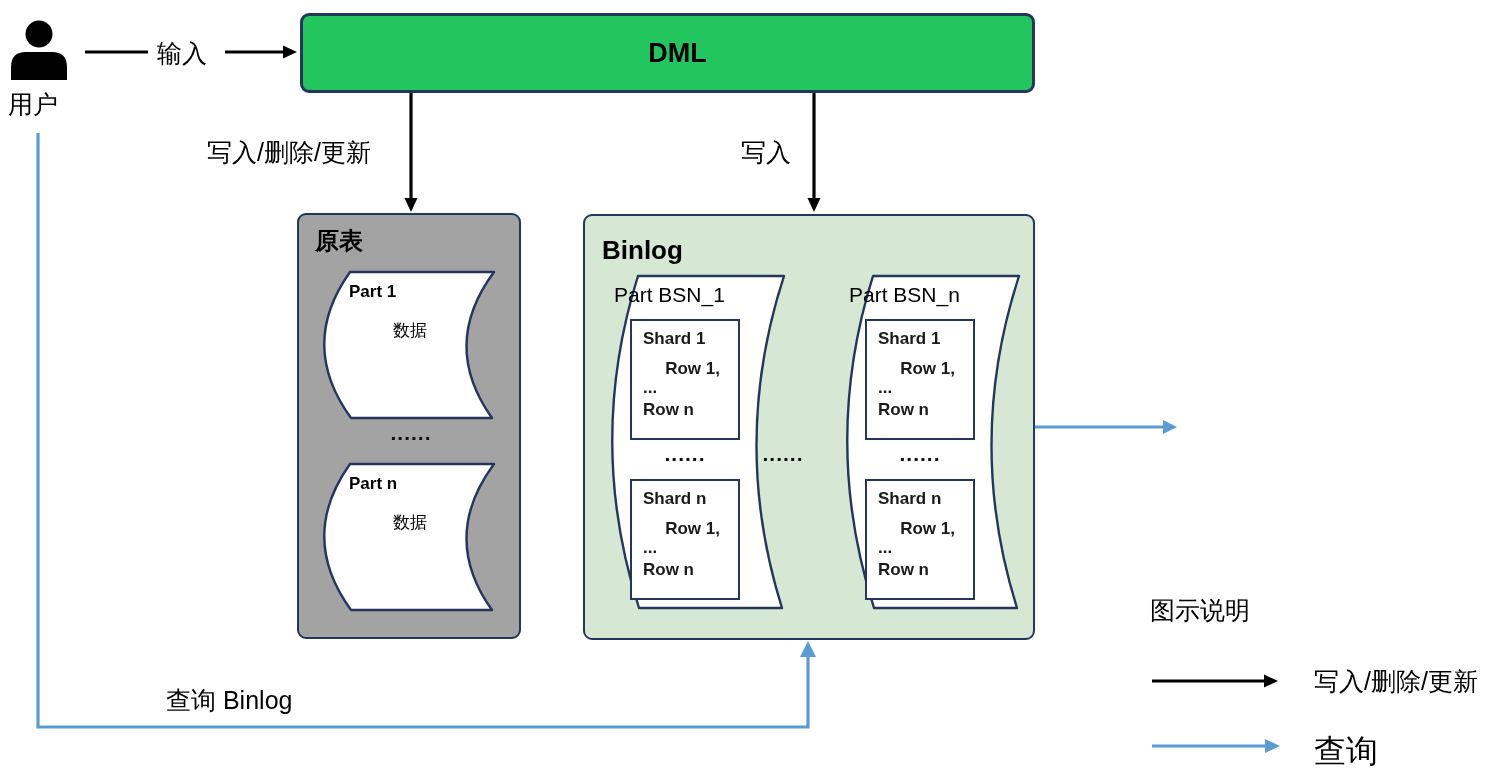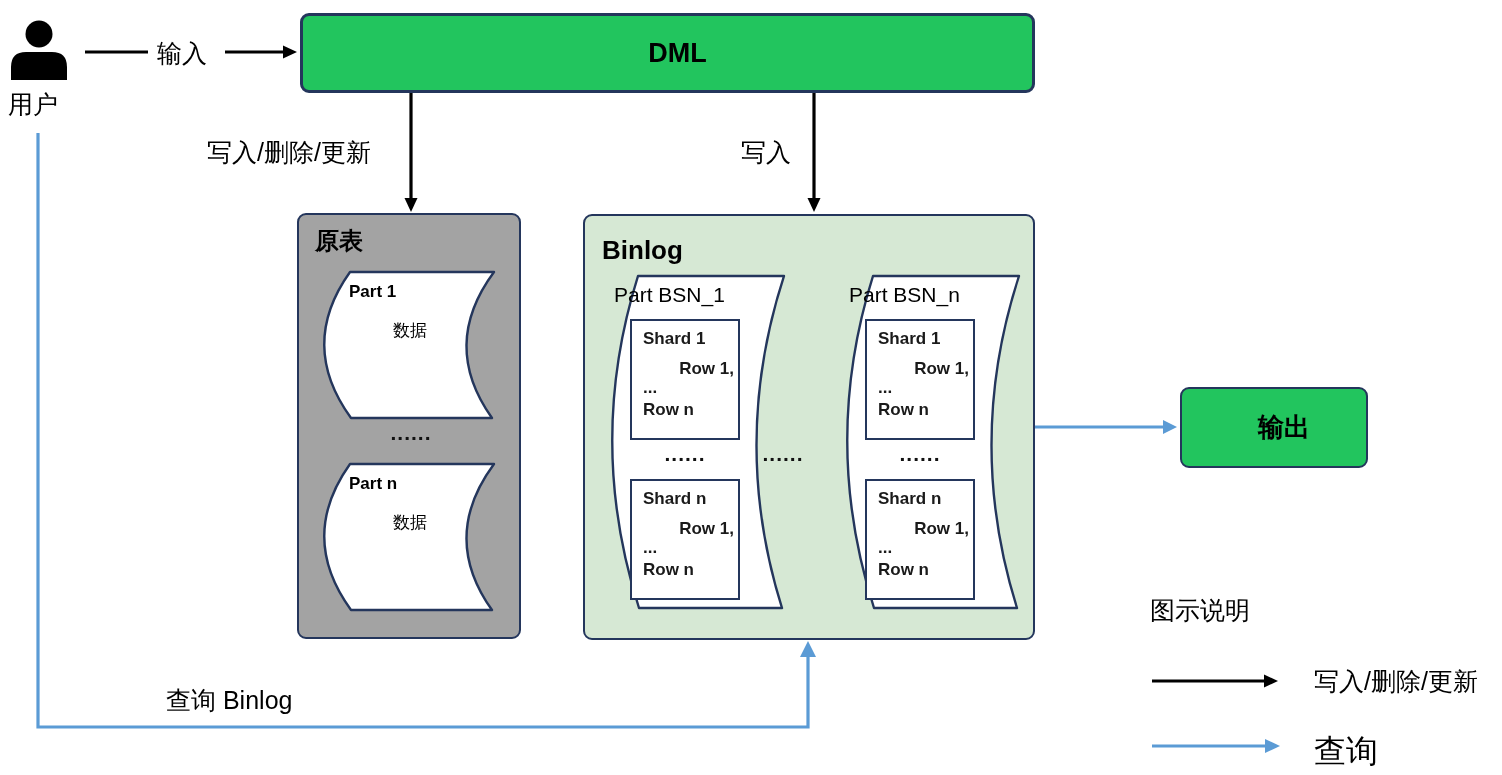--- a/index.html
+++ b/index.html
@@ -35,21 +35,21 @@
 
   
   .part { position: absolute; }
   .part svg { position: absolute; left: 0; top: 0; overflow: visible; }
   .part-title-sm { position: absolute; left: 27px; top: 13px; font-size: 17px; font-weight: 600; }
   .part-title-lg { position: absolute; left: 4px; top: 10px; font-size: 21px; font-weight: 400; }
   .part-content  { position: absolute; left: 28px; top: 50px; width: 120px;
                    text-align: center; font-size: 17px; }
 
   .shard { position: absolute; left: 20px; width: 110px; height: 121px;
-           background: #fff; border: 2px solid #24365c; padding: 7px 4px 0 11px;
+           background: #fff; border: 2px solid #24365c; padding: 7px 18px 0 11px;
            font-size: 17px; font-weight: 600; color: #1a1a1a; }
   .shard .ln1 { line-height: 22px; margin-bottom: 8px; }
   .shard .ln2 { line-height: 22px; margin-bottom: 0; text-align: right; }
   .shard .ln3 { line-height: 15px; margin-bottom: 4px; }
   .shard .ln4 { line-height: 22px; }
 
   .dots { font-weight: 700; font-size: 21px; letter-spacing: 1px; color: #111;
           text-align: center; line-height: 20px; }
 
   
@@ -185,23 +185,20 @@
 
       <div class="shard" style="top:206px;">
         <div class="ln1">Shard n</div>
         <div class="ln2">Row 1,</div>
         <div class="ln3">...</div>
         <div class="ln4">Row n</div>
       </div>
     </div>
   </div>
 
-  <div class="box box-yellow out-box">
-    <span>输出</span>
-  </div>
 
   <div class="lbl" style="left:166px; top:684px;">查询 Binlog</div>
 
   <div class="legend-title">图示说明</div>
   <div class="legend-lbl-1">写入/删除/更新</div>
   <div class="legend-lbl-2">查询</div>
 
 </div>
 
 </body></html>

